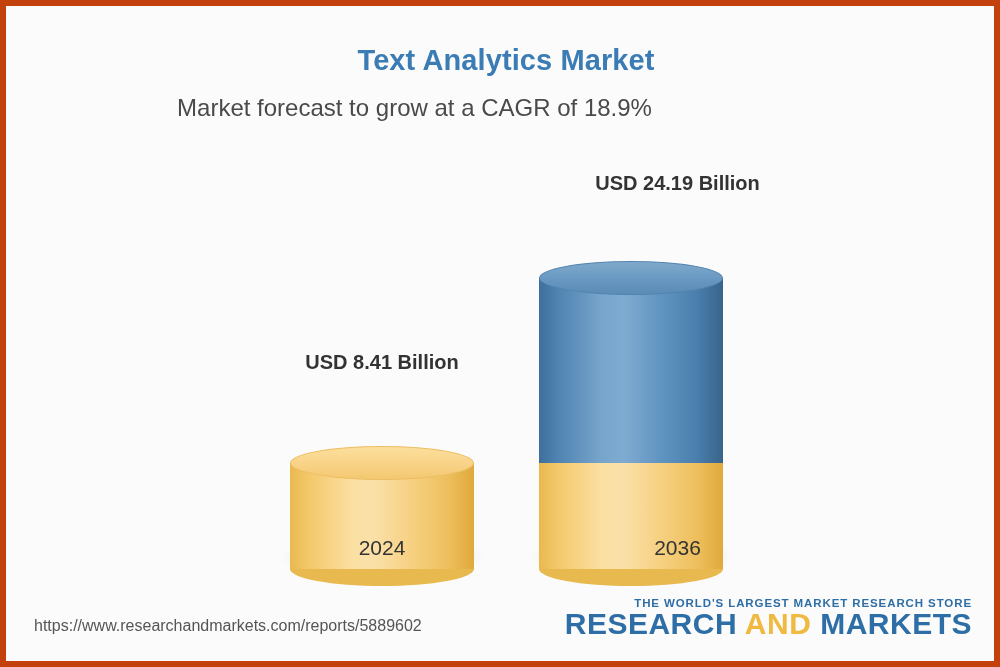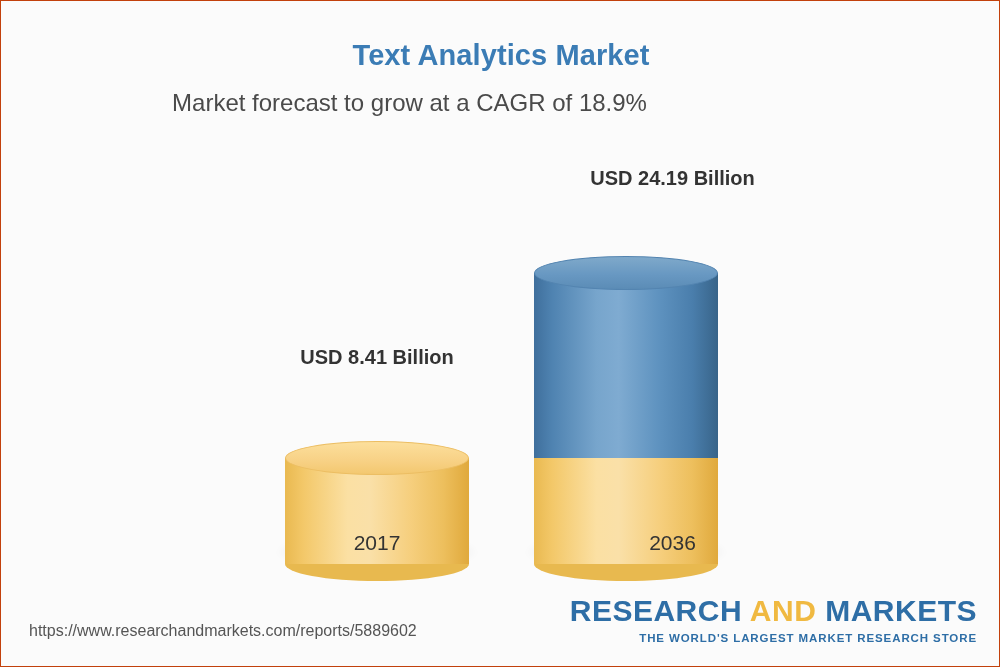--- a/index.html
+++ b/index.html
@@ -12,21 +12,21 @@
     background: #ffffff;
     font-family: "Liberation Sans", sans-serif;
     overflow: hidden;
   }
   #page {
     position: relative;
     width: 1000px;
     height: 667px;
     background: #fbfbfb;
     box-sizing: border-box;
-    border: 1px solid #c2410c;
+    border: 6px solid #c2410c;
     overflow: hidden;
   }
 
   
   #title {
     position: absolute;
     top: 38px;
     left: 0;
     width: 1000px;
     text-align: center;
@@ -165,21 +165,21 @@
         <div class="cyl-body" style="bottom:17px; height:106px;
                     background: linear-gradient(to right,
                       #e9b950 0%, #f3c869 10%, #fbe0a3 34%, #fae0a8 46%,
                       #f6cf7e 68%, #edbf5d 86%, #e0a93c 100%);"></div>
 
         <div class="cyl-top" style="bottom:106px; height:34px;
                     background: linear-gradient(to bottom, #fcdf9c 0%, #f8d287 55%, #f3c870 100%);
                     border:1px solid #ecbe63; box-sizing:border-box;"></div>
       </div>
 
-      <div class="cat-label" style="top:400px;">2017</div>
+      <div class="cat-label" style="top:400px;">2024</div>
     </div>
 
     <div class="bar-group" style="left:533px; width:184px; height:450px;padding-left:31px;">
 
       <div class="bar-label" style="top:36px;">USD 24.19 Billion</div>
 
       <div class="shadow" style="left:-6px; bottom:12px; width:196px; height:34px;"></div>
 
       <div class="cyl" style="width:184px; height:325px;">
 
@@ -201,17 +201,17 @@
       </div>
 
       <div class="cat-label" style="top:400px;">2036</div>
     </div>
 
   </div>
 
   <div id="footer-url">https://www.researchandmarkets.com/reports/5889602</div>
 
   <div id="brand">
+    <div id="brand-sub">THE WORLD'S LARGEST MARKET RESEARCH STORE</div>
     <div id="brand-main"><span>RESEARCH </span><span class="and">AND</span><span> MARKETS</span></div>
-    <div id="brand-sub">THE WORLD'S LARGEST MARKET RESEARCH STORE</div>
   </div>
 
 </div>
 
 </body></html>

